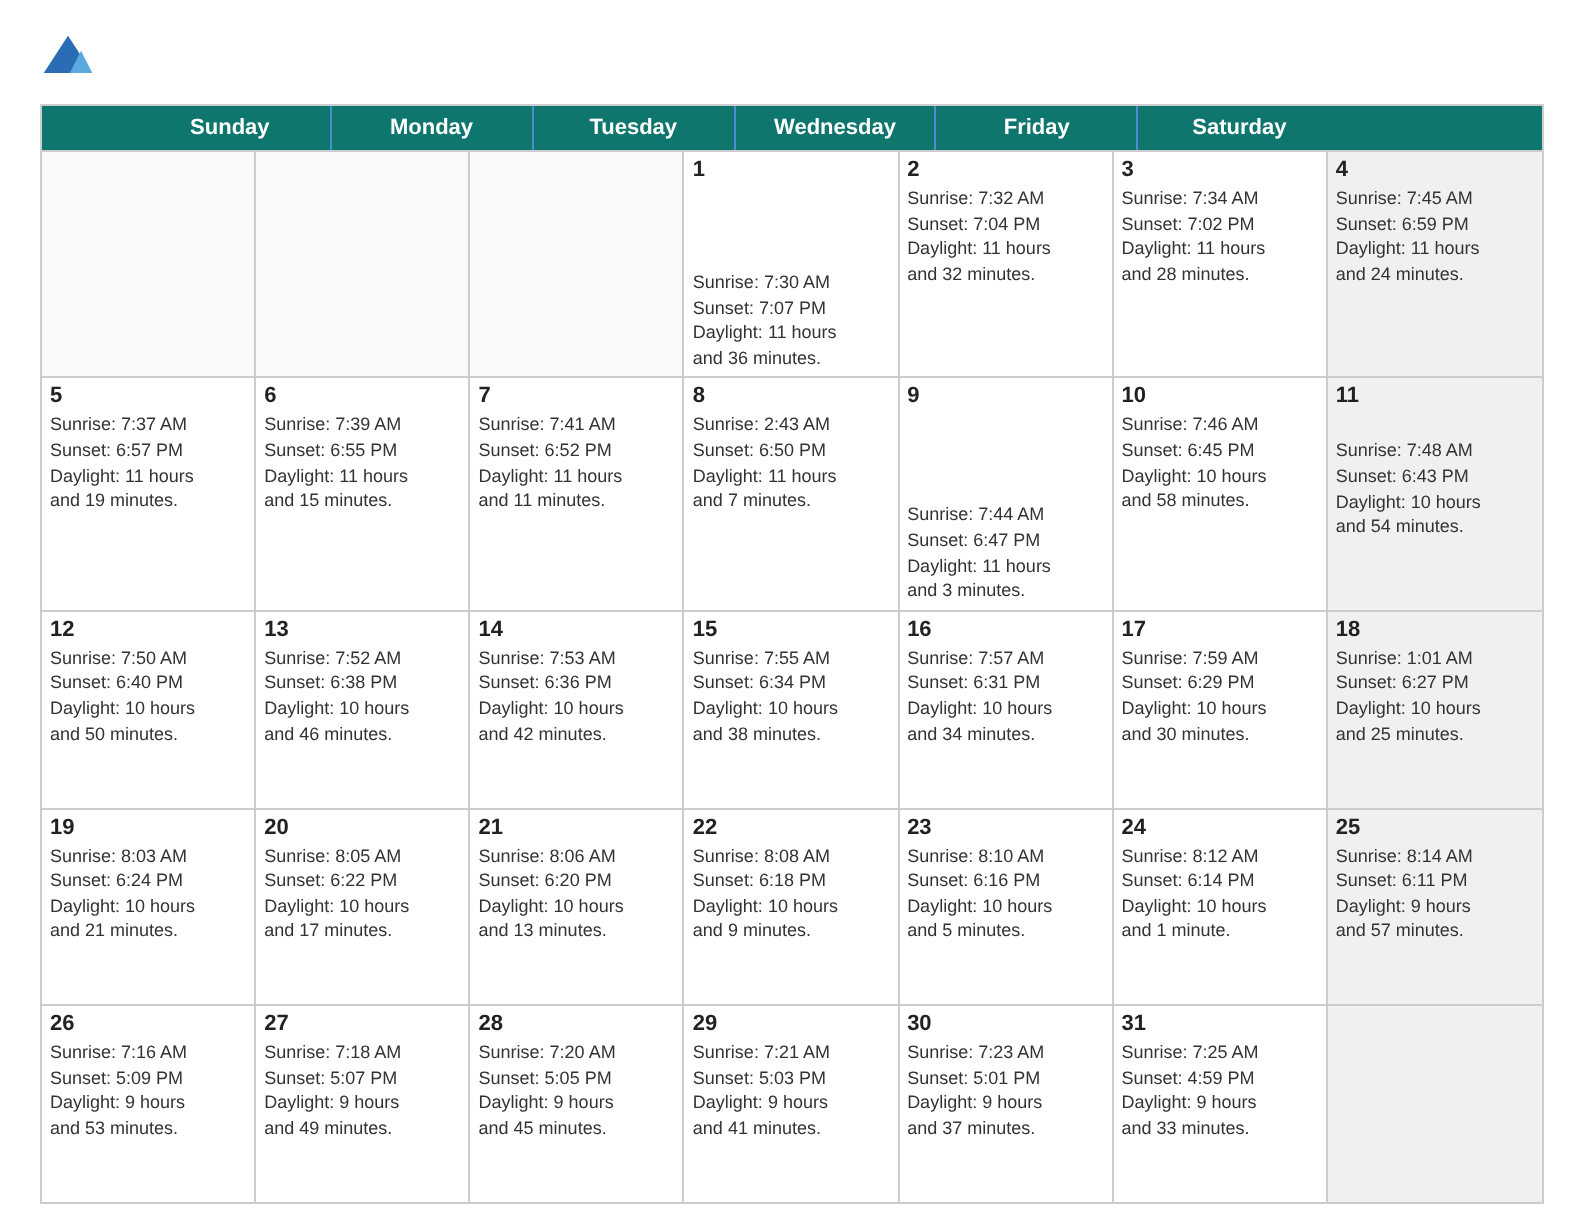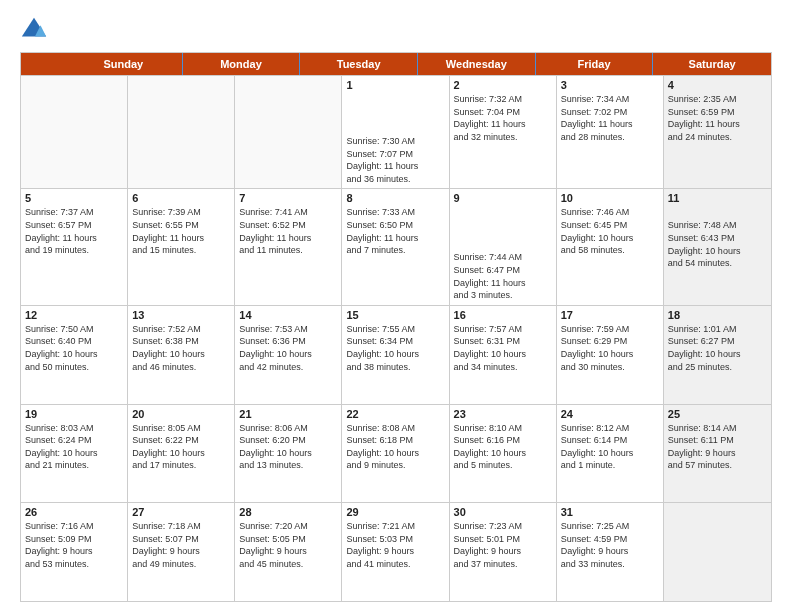--- a/index.html
+++ b/index.html
@@ -55,22 +55,22 @@
       color: #555;
     }
     .calendar {
       flex: 1;
       display: flex;
       flex-direction: column;
       border: 1px solid #ccc;
     }
     .day-headers {
       display: grid;
-      grid-template-columns: repeat(6, 1fr);
-      background: #c2410c;
+      grid-template-columns: repeat(7, 1fr);
+      background: #0f766e;
       padding-left: 44px;
     }
     .day-header {
       color: #fff;
       font-size: 11px;
       font-weight: bold;
       text-align: center;
       padding: 5px 2px;
       border-right: 1px solid #4a8dd5;
     }
@@ -161,21 +161,21 @@
           </div>
           <div class="day-cell">
             <span class="day-number">3</span>
             <div class="day-info" style="white-space: pre-line;">Sunrise: 7:34 AM
 Sunset: 7:02 PM
 Daylight: 11 hours
 and 28 minutes.</div>
           </div>
           <div class="day-cell shaded">
             <span class="day-number">4</span>
-            <div class="day-info" style="white-space: pre-line;">Sunrise: 2:35 AM
+            <div class="day-info" style="white-space: pre-line;">Sunrise: 7:45 AM
 Sunset: 6:59 PM
 Daylight: 11 hours
 and 24 minutes.</div>
           </div>
         </div>
         <div class="week-row">
           <div class="day-cell">
             <span class="day-number">5</span>
             <div class="day-info" style="white-space: pre-line;">Sunrise: 7:37 AM
 Sunset: 6:57 PM
@@ -191,21 +191,21 @@
           </div>
           <div class="day-cell">
             <span class="day-number">7</span>
             <div class="day-info" style="white-space: pre-line;">Sunrise: 7:41 AM
 Sunset: 6:52 PM
 Daylight: 11 hours
 and 11 minutes.</div>
           </div>
           <div class="day-cell">
             <span class="day-number">8</span>
-            <div class="day-info" style="white-space: pre-line;">Sunrise: 7:33 AM
+            <div class="day-info" style="white-space: pre-line;">Sunrise: 2:43 AM
 Sunset: 6:50 PM
 Daylight: 11 hours
 and 7 minutes.</div>
           </div>
           <div class="day-cell">
             <span class="day-number">9</span>
             <div class="day-info" style="white-space: pre-line; margin-top: 47px;">Sunrise: 7:44 AM
 Sunset: 6:47 PM
 Daylight: 11 hours
 and 3 minutes.</div>

